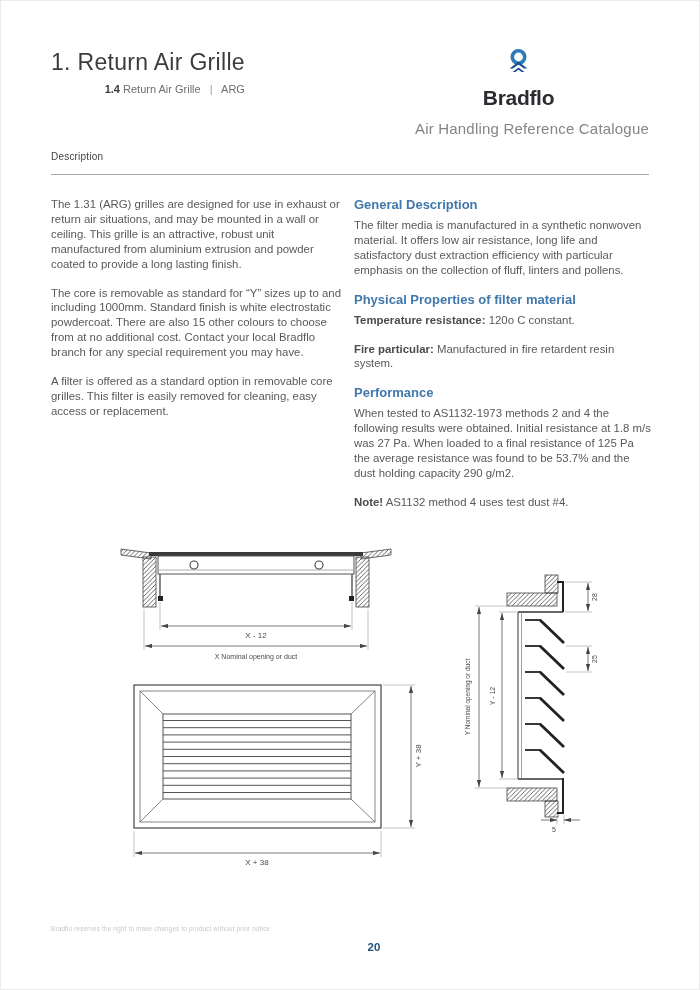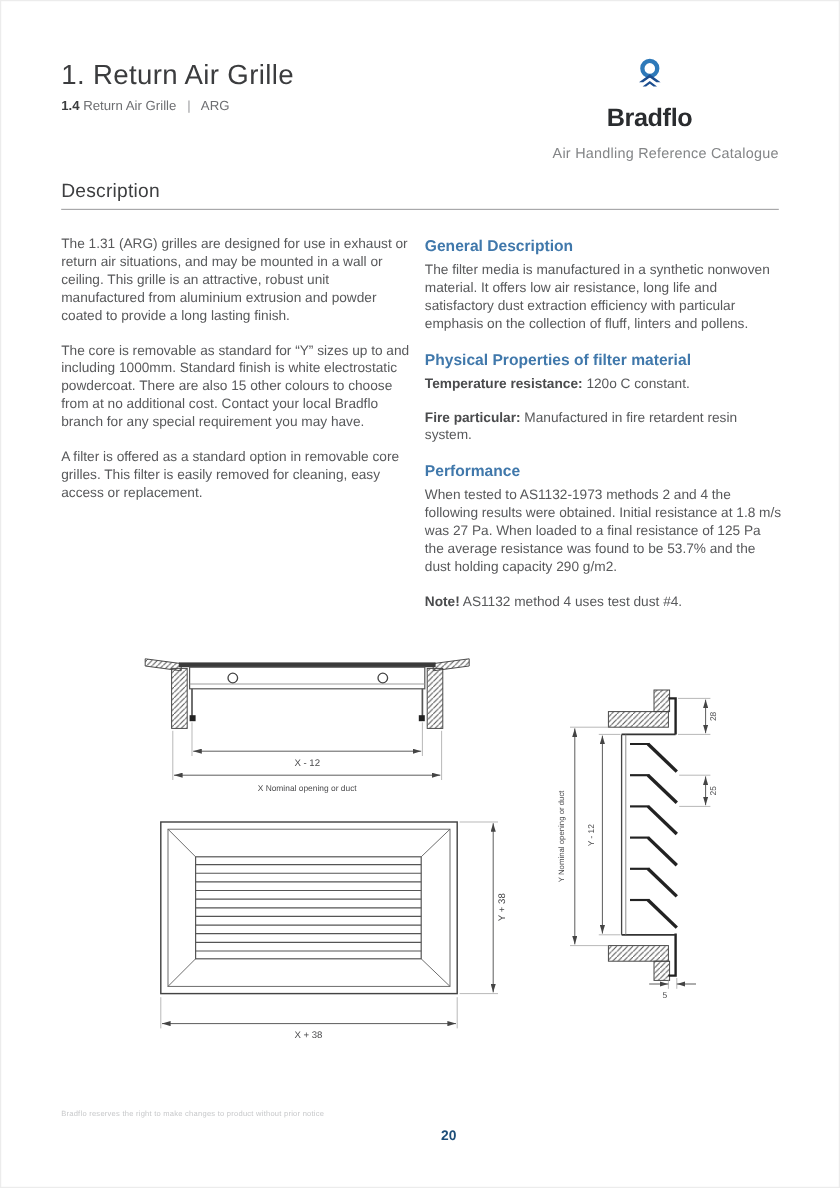--- a/index.html
+++ b/index.html
@@ -3,31 +3,31 @@
 <meta charset="utf-8">
 <style>
   * { box-sizing: border-box; margin: 0; padding: 0; }
   html, body { width: 700px; background: #fff; }
   body { font-family: "Liberation Sans", sans-serif; }
   .page {
     position: relative; width: 700px; height: 990px;
     background: #fff; border: 1px solid #ececec; overflow: hidden;
   }
   
-  .title-block { position: absolute; left: 50px; top: 48px; }
+  .title-block { position: absolute; left: 50px; top: 48px; text-align: right; }
   .page-title { font-size: 23px; font-weight: 400; color: #3b3c3e; letter-spacing: 0.3px; }
   .subtitle { margin-top: 7px; font-size: 11px; color: #6d6e71; }
   .subtitle .num { font-weight: 700; color: #3b3c3e; }
   .subtitle .sep { margin: 0 6px; color: #9b9c9e; }
   .brand-block { position: absolute; right: 50px; top: 46px; text-align: right; }
   .brand-row { display: flex; align-items: center; justify-content: flex-end; gap: 7px; flex-direction: column; }
   .brand-name { font-size: 21px; font-weight: 700; color: #2a2c2f; letter-spacing: -0.3px; }
-  .catalogue-label { margin-top: 10px; font-size: 12px; color: #838587; letter-spacing: 0.2px; margin-left: 27px; }
-  
-  .section-heading { position: absolute; left: 50px; top: 150px; font-size: 16px; font-weight: 400; color: #3e3f41; letter-spacing: 0.2px; }
+  .catalogue-label { margin-top: 10px; font-size: 15px; color: #838587; letter-spacing: 0.2px; margin-left: 27px; }
+  
+  .section-heading { position: absolute; left: 50px; top: 150px; font-size: 10px; font-weight: 400; color: #3e3f41; letter-spacing: 0.2px; }
   .rule { position: absolute; left: 50px; right: 50px; top: 173px; border: 0; border-top: 1px solid #a8a8aa; }
   .columns { position: absolute; left: 50px; top: 196px; width: 600px; display: flex; }
   .col-left  { width: 292px; }
   .col-right { width: 297px; margin-left: auto; }
   .columns p { font-size: 11.4px; line-height: 14.9px; color: #58595b; margin-bottom: 14px; }
   .columns h3 { font-size: 13px; font-weight: 700; color: #4078ab; margin: 13px 0 6px; }
   .columns h3:first-child { margin-top: 0; }
   .columns p strong { color: #4a4b4d; }
   
   .drawings { position: absolute; left: 0; top: 535px; width: 700px; height: 350px; }

